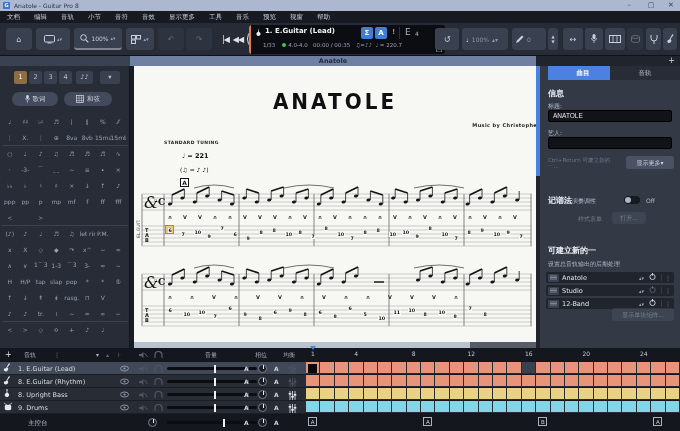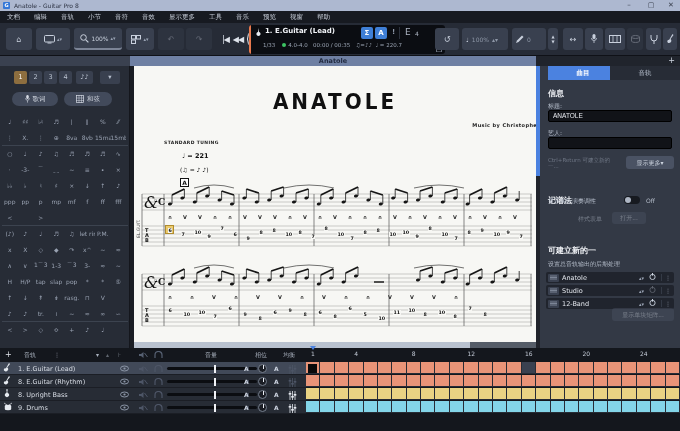--- a/index.html
+++ b/index.html
@@ -982,20 +982,36 @@
           <span class="rowic" style="left:288px"><svg width="9" height="9" viewBox="0 0 9 9">
               <line x1="2" y1="0" x2="2" y2="9" stroke="#e6eaf0" stroke-width=".8"></line>
               <rect x="0.7" y="2" width="2.6" height="1.6" fill="#e6eaf0"></rect>
               <line x1="4.5" y1="0" x2="4.5" y2="9" stroke="#e6eaf0" stroke-width=".8"></line>
               <rect x="3.2" y="5" width="2.6" height="1.6" fill="#e6eaf0"></rect>
               <line x1="7" y1="0" x2="7" y2="9" stroke="#e6eaf0" stroke-width=".8"></line>
               <rect x="5.7" y="3" width="2.6" height="1.6" fill="#e6eaf0"></rect>
             </svg></span>
         </div>
       </div>
+    <div class="master">
+      <span class="abs" style="left:28px;top:5px;font-size:6.5px">主控台</span>
+      <span id="masterctl"><span class="knob" style="left:148px;top:4px">
+            <i></i>
+          </span><span class="slider" style="top:7px">
+            <i style="left:62%"></i>
+          </span><span class="aauto" style="left:244px;top:5px">A</span><span class="knob" style="left:258px;top:4px">
+            <i></i>
+          </span><span class="aauto" style="left:274px;top:5px">A</span></span>
+      <div id="markers">
+          <span class="marker" style="left: 308.192px;">A</span>
+          <span class="marker" style="left: 423.269px;">A</span>
+          <span class="marker" style="left: 538.346px;">B</span>
+          <span class="marker" style="left: 653.423px;">A</span>
+        </div>
+    </div>
   <div class="tl-cell" style="left: 306px; top: 14px; width: 14.3846px; background: rgb(232, 148, 120);">
         <i class="tl-black"></i>
       </div>
       <div class="tl-cell" style="left: 320.385px; top: 14px; width: 14.3846px; background: rgb(232, 148, 120);"></div>
       <div class="tl-cell" style="left: 334.769px; top: 14px; width: 14.3846px; background: rgb(232, 148, 120);"></div>
       <div class="tl-cell" style="left: 349.154px; top: 14px; width: 14.3846px; background: rgb(232, 148, 120);"></div>
       <div class="tl-cell" style="left: 363.538px; top: 14px; width: 14.3846px; background: rgb(232, 148, 120);"></div>
       <div class="tl-cell" style="left: 377.923px; top: 14px; width: 14.3846px; background: rgb(232, 148, 120);"></div>
       <div class="tl-cell" style="left: 392.308px; top: 14px; width: 14.3846px; background: rgb(232, 148, 120);"></div>
       <div class="tl-cell" style="left: 406.692px; top: 14px; width: 14.3846px; background: rgb(232, 148, 120);"></div>

